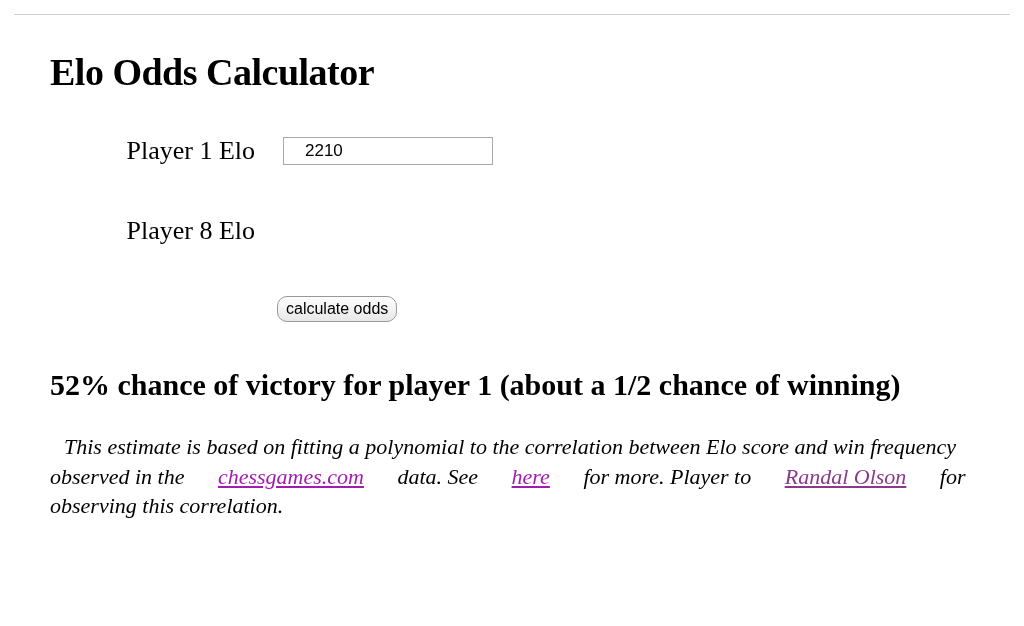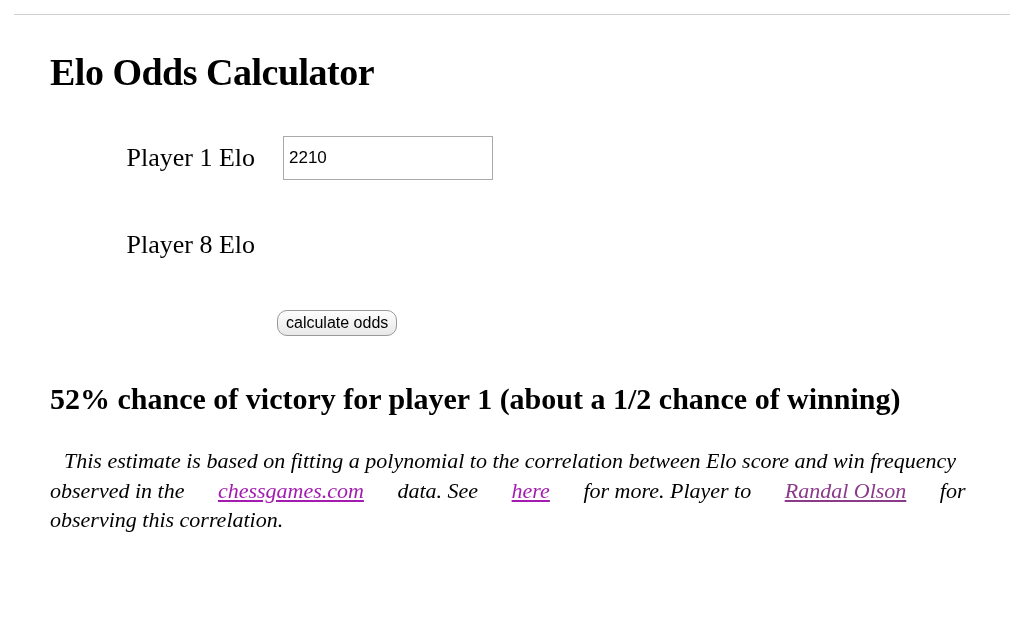--- a/index.html
+++ b/index.html
@@ -29,24 +29,24 @@
       align-items: center;
       margin-bottom: 22px;
     }
     .form-label {
       width: 155px;
       font-size: 26px;
       text-align: right;
     }
     .form-input {
       width: 210px;
-      height: 44px;
+      height: 28px;
       font-family: Arial, Helvetica, sans-serif;
       font-size: 17px;
-      padding: 2px 5px;
+      padding: 2px 21px;
       border: 1px solid #aaa;
       background: #ffffff;
     }
     .button-row {
       margin-left: 191px;
       margin-top: 18px;
       margin-bottom: 32px;
     }
     .calc-button {
       font-family: Arial, Helvetica, sans-serif;

